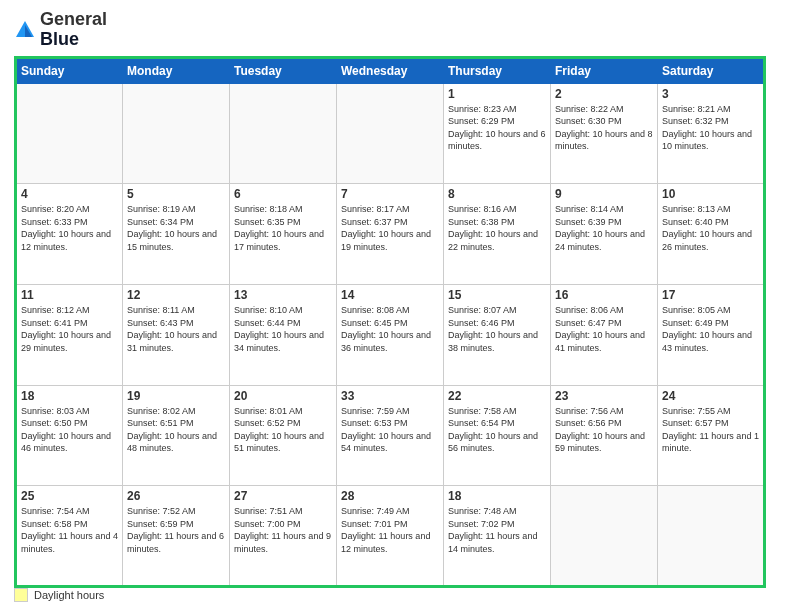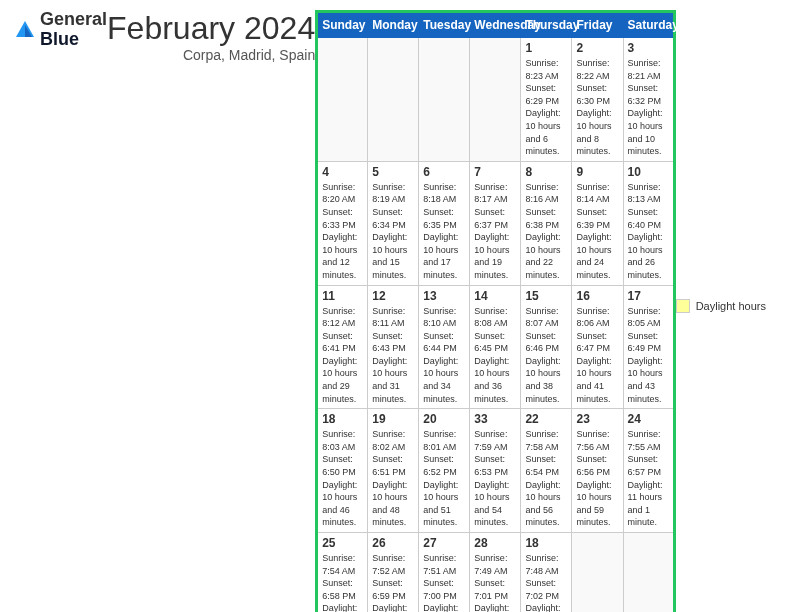--- a/index.html
+++ b/index.html
@@ -8,21 +8,21 @@
       background: #fff;
       width: 792px;
       height: 612px;
       overflow: hidden;
     }
     .page {
       width: 780px;
       height: 612px;
       padding: 10px 14px;
       display: flex;
-      flex-direction: row;
+      flex-direction: column;
     }
     .header {
       display: flex;
       justify-content: space-between;
       align-items: flex-start;
       margin-bottom: 6px;
     }
     .logo {
       display: flex;
       align-items: center;
@@ -112,24 +112,20 @@
     <div class="logo">
       <svg class="logo-icon" viewBox="0 0 22 22">
         <polygon points="11,2 20,18 2,18" fill="#2196F3"></polygon>
         <polygon points="11,6 18,18 11,18" fill="#1565C0"></polygon>
       </svg>
       <div class="logo-text">
         <span class="logo-general">General</span><br>
         <span class="logo-blue">Blue</span>
       </div>
     </div>
-    <div class="title-block">
-      <div class="month-title">February 2024</div>
-      <div class="location">Corpa, Madrid, Spain</div>
-    </div>
   </div>
 
   <table class="calendar">
     <thead>
       <tr>
       <th>Sunday</th>
           <th>Monday</th>
           <th>Tuesday</th>
           <th>Wednesday</th>
           <th>Thursday</th>

